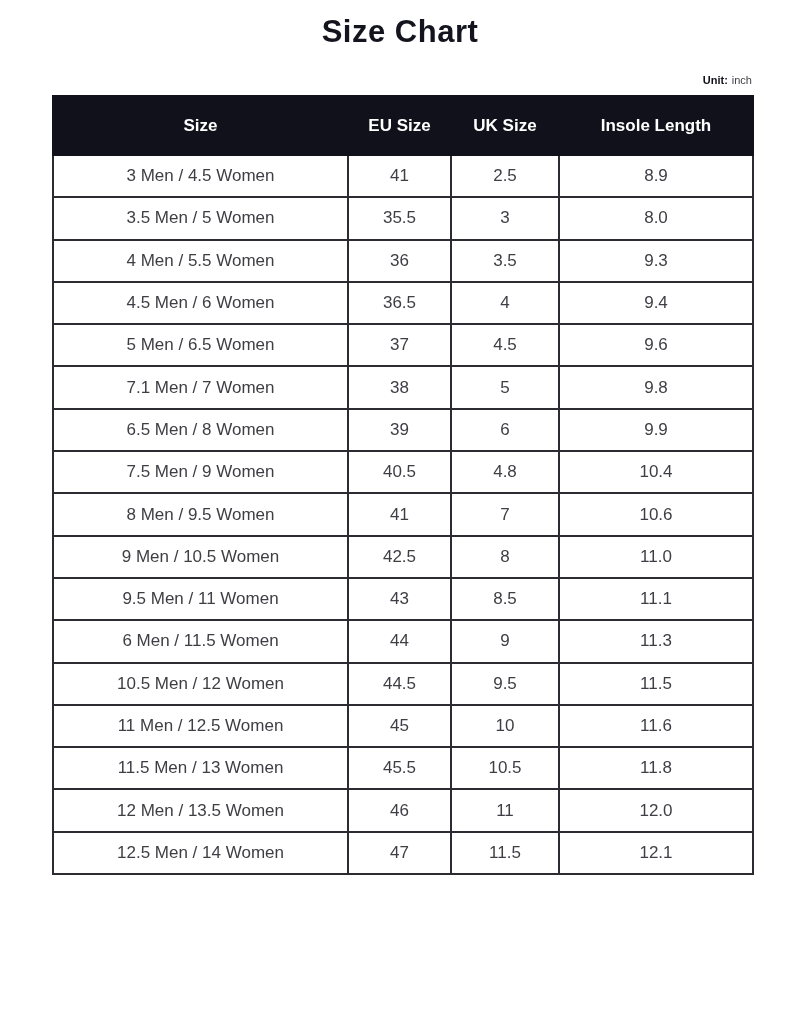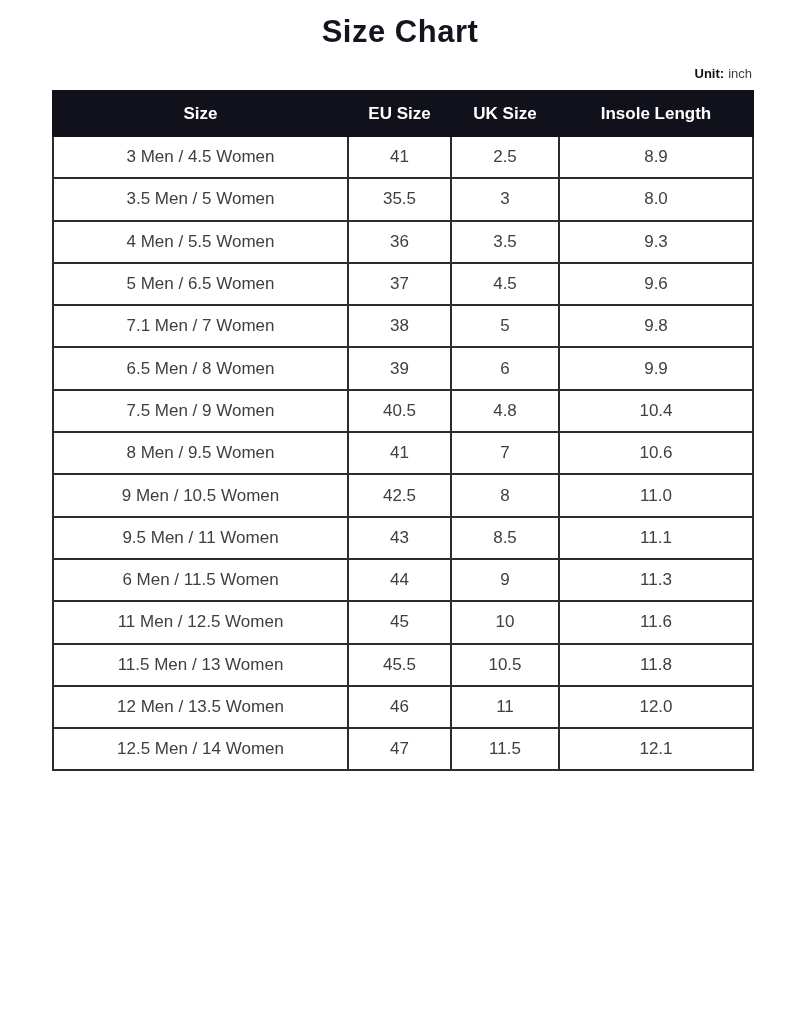--- a/index.html
+++ b/index.html
@@ -21,24 +21,24 @@
   .page-title{
     margin:14px 0 0 0;
     text-align:center;
     font-size:31px;
     font-weight:bold;
     color:var(--title-text);
     letter-spacing:0.5px;
   }
   .unit-line{
     width:700px;
-    margin:16px auto 9px auto;
+    margin:24px auto 9px auto;
     margin-left:52px;
     text-align:right;
-    font-size:13px;
+    font-size:11px;
     color:#1c1c26;
   }
   .unit-line .unit-label{font-weight:bold;color:#101018;}
   .unit-line .unit-value{font-weight:normal;color:#3e3e44;margin-left:4px;}
   .table-wrap{
     width:700px;
     margin-left:52px;
   }
   table{
     width:700px;
@@ -49,21 +49,21 @@
   col.c-size{width:295px;}
   col.c-eu{width:103px;}
   col.c-uk{width:108px;}
   col.c-insole{width:194px;}
   thead th{
     background:var(--header-bg);
     color:var(--header-text);
     font-size:17px;
     font-weight:bold;
     height:41px;
-    padding:1px;
+    padding:8px;
     text-align:center;
     border:2px solid var(--header-bg);
     border-left:2px solid var(--header-divider);
   }
   thead th:first-child{border-left:2px solid var(--header-bg);}
   tbody td{
     border:2px solid var(--border);
     height:40.3px;
     padding:0;
     text-align:center;
@@ -111,20 +111,26 @@
           <td>3</td>
           <td>8.0</td>
         </tr>
         <tr>
           <td>4 Men / 5.5 Women</td>
           <td>36</td>
           <td>3.5</td>
           <td>9.3</td>
         </tr>
         <tr>
+          <td>4.5 Men / 6 Women</td>
+          <td>36.5</td>
+          <td>4</td>
+          <td>9.4</td>
+        </tr>
+        <tr>
           <td>5 Men / 6.5 Women</td>
           <td>37</td>
           <td>4.5</td>
           <td>9.6</td>
         </tr>
         <tr>
           <td>7.1 Men / 7 Women</td>
           <td>38</td>
           <td>5</td>
           <td>9.8</td>
@@ -159,20 +165,26 @@
           <td>8.5</td>
           <td>11.1</td>
         </tr>
         <tr>
           <td>6 Men / 11.5 Women</td>
           <td>44</td>
           <td>9</td>
           <td>11.3</td>
         </tr>
         <tr>
+          <td>10.5 Men / 12 Women</td>
+          <td>44.5</td>
+          <td>9.5</td>
+          <td>11.5</td>
+        </tr>
+        <tr>
           <td>11 Men / 12.5 Women</td>
           <td>45</td>
           <td>10</td>
           <td>11.6</td>
         </tr>
         <tr>
           <td>11.5 Men / 13 Women</td>
           <td>45.5</td>
           <td>10.5</td>
           <td>11.8</td>

